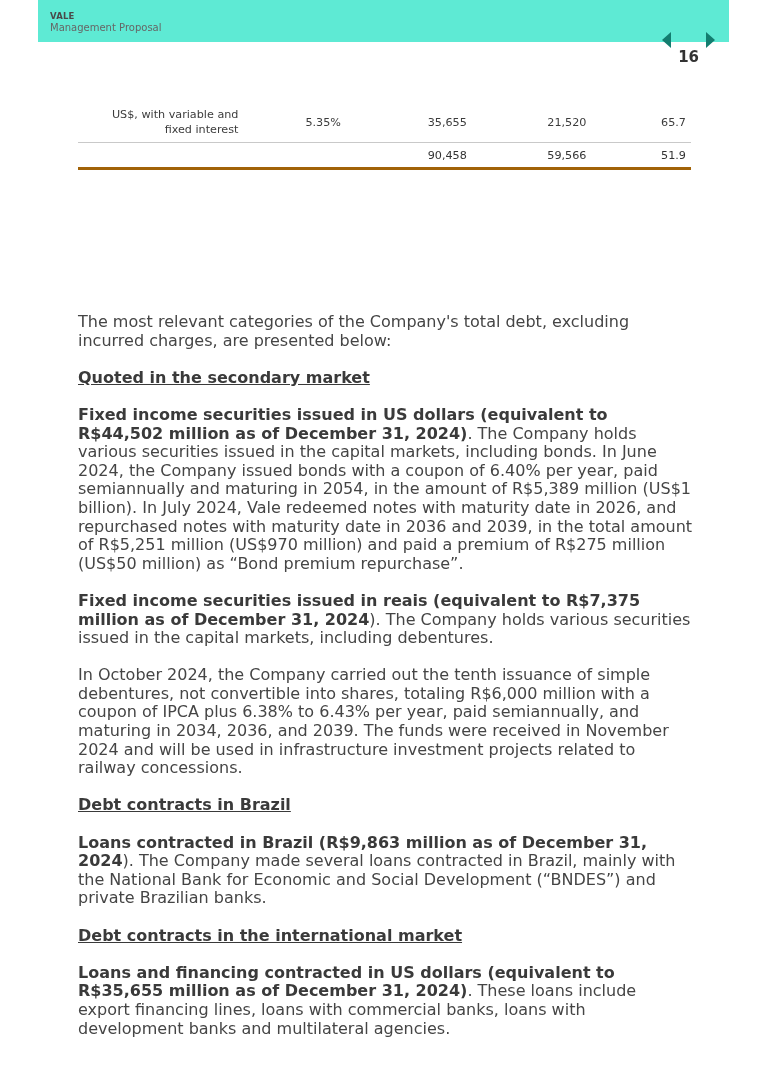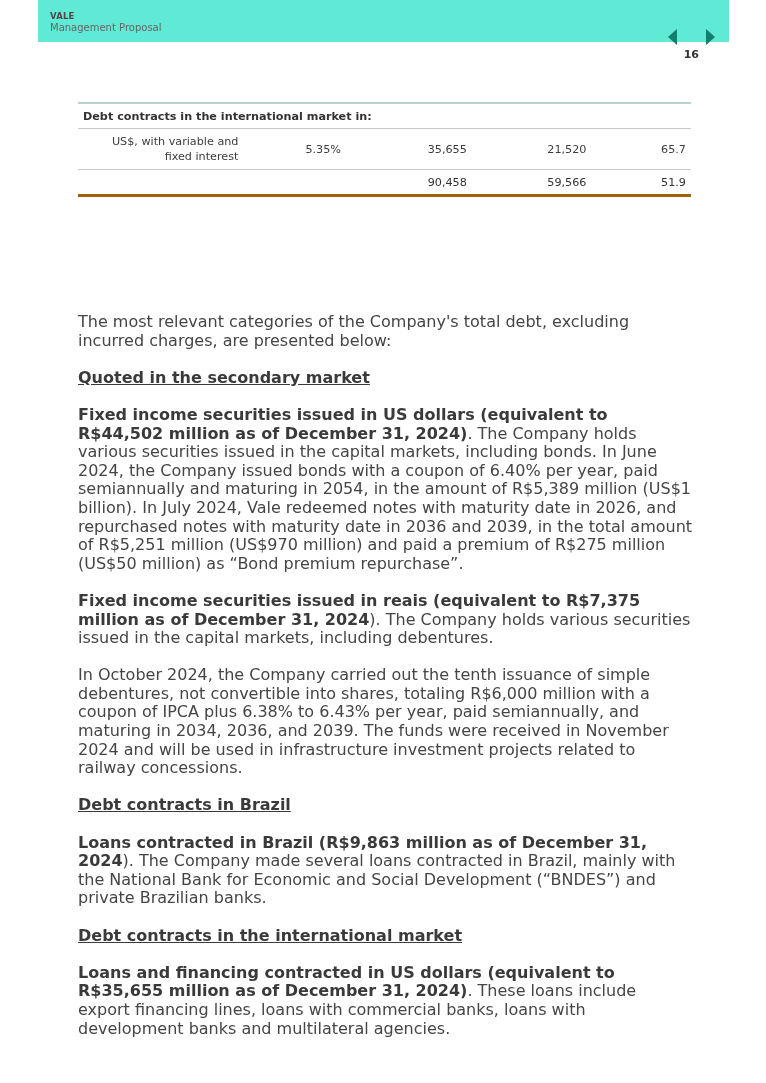--- a/index.html
+++ b/index.html
@@ -55,21 +55,21 @@
       cursor: pointer;
     }
     .arrow-right {
       width: 0; height: 0;
       border-top: 8px solid transparent;
       border-bottom: 8px solid transparent;
       border-left: 9px solid #137d6f;
       cursor: pointer;
     }
     .page-num {
-      font-size: 11px;
+      font-size: 15px;
       font-weight: bold;
       color: #333;
       padding: 0 2px;
       margin-top: 35px;
     }
 
     .debt-table {
       position: absolute;
       left: 78px;
       top: 102px;
@@ -135,23 +135,20 @@
   <div class="doc-subtitle">Management Proposal</div>
   <div class="pager">
     <span class="arrow-left"></span>
     <span class="page-num">16</span>
     <span class="arrow-right"></span>
   </div>
 </div>
 
 <table class="debt-table">
   <tbody>
-      <tr class="section-row">
-    <td colspan="5">Debt contracts in the international market in:</td>
-  </tr>
   <tr class="data-row">
     <td class="col-label">US$, with variable and fixed interest</td>
     <td class="col-rate">5.35%</td>
     <td class="col-a">35,655</td>
     <td class="col-b">21,520</td>
     <td class="col-c">65.7</td>
   </tr>
   <tr class="total-row">
     <td class="col-label"></td>
     <td class="col-rate"></td>

